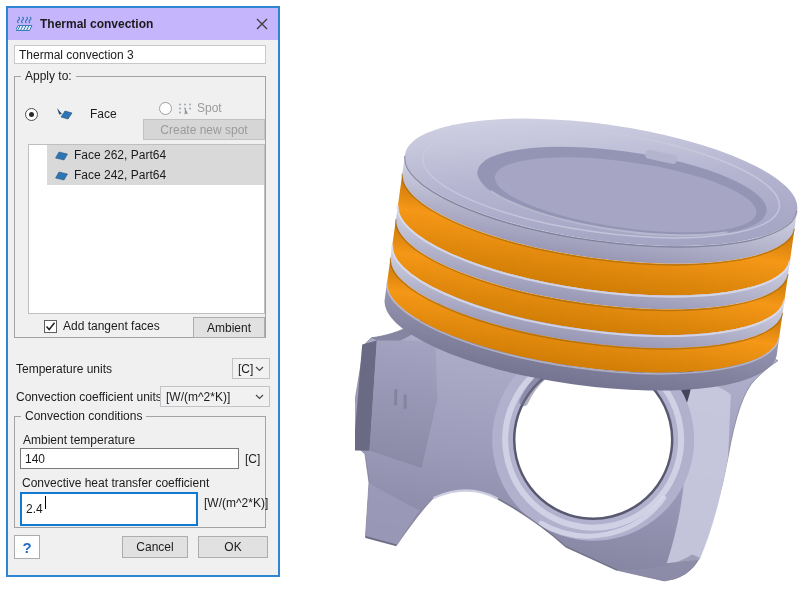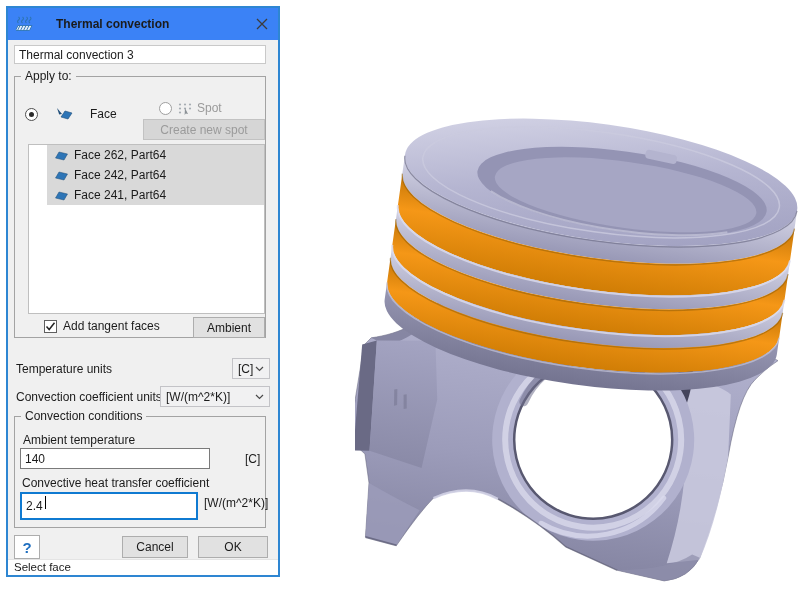--- a/index.html
+++ b/index.html
@@ -2,22 +2,22 @@
 <html><head>
 <meta charset="utf-8">
 <style>
   html,body{margin:0;padding:0;}
   body{width:800px;height:590px;background:#ffffff;position:relative;overflow:hidden;
        font-family:"Liberation Sans","DejaVu Sans",sans-serif;color:#1b1b1b;}
   .abs{position:absolute;}
   
   .dialog{position:absolute;left:6px;top:6px;width:274px;height:571px;background:#f0f0f0;
           border:2px solid #2e86d2;box-sizing:border-box;}
-  .titlebar{position:absolute;left:0;top:0;right:0;height:32px;background:#3b82f6;
-            display:flex;align-items:center;padding-left:8px;gap:16px;}
+  .titlebar{position:absolute;left:0;top:0;right:0;height:32px;background:#c4b5fd;
+            display:flex;align-items:center;padding-left:8px;}
   .title-text{font-size:12px;font-weight:bold;margin-left:7px;}
   .close-btn{position:absolute;right:6px;top:7px;width:20px;height:18px;display:flex;
              align-items:center;justify-content:center;cursor:pointer;}
   .txt{font-size:12px;}
   .input{position:absolute;background:#ffffff;border:1px solid #c9c9c9;box-sizing:border-box;
          font-size:12px;font-family:"Liberation Sans",sans-serif;padding:0 4px;color:#1b1b1b;}
   .input-focus{border:2px solid #0f7ad1;}
   .group{position:absolute;border:1px solid #a3a3a3;box-sizing:border-box;}
   .group-label{position:absolute;top:-8px;left:6px;background:#f0f0f0;padding:0 4px;font-size:12px;}
   .radio{width:13px;height:13px;border-radius:50%;border:1px solid #4f4f4f;background:#fff;
@@ -113,29 +113,20 @@
       </div>
       <div class="face-row">
         <span class="hl"></span>
         <span class="ic">
           <svg width="13" height="11" viewBox="0 0 13 11">
               <path d="M0.5,8 L4,2 L12.5,4 L9,10 Z" fill="#2e75b6" stroke="#1f4e79" stroke-width="0.5"></path>
             </svg>
         </span>
         <span class="tx">Face 242, Part64</span>
       </div>
-      <div class="face-row">
-        <span class="hl"></span>
-        <span class="ic">
-          <svg width="13" height="11" viewBox="0 0 13 11">
-              <path d="M0.5,8 L4,2 L12.5,4 L9,10 Z" fill="#2e75b6" stroke="#1f4e79" stroke-width="0.5"></path>
-            </svg>
-        </span>
-        <span class="tx">Face 241, Part64</span>
-      </div>
     </div>
 
     <span class="abs" style="left:13px;top:242px;display:flex;align-items:center;margin-left:16px;">
       <span class="check">
         <svg width="11" height="11" viewBox="0 0 11 11">
           <path d="M1.5,5.5 L4.2,8.5 L9.5,1.8" stroke="#222" stroke-width="1.5" fill="none"></path>
         </svg>
       </span>
       <span class="txt" style="margin-left:6px;">Add tangent faces</span>
     </span>
@@ -156,37 +147,34 @@
     <span>[W/(m^2*K)]</span>
     <svg width="9" height="6" viewBox="0 0 9 6">
       <path d="M1,1 L4.5,4.5 L8,1" stroke="#4a4a4a" fill="none" stroke-width="1.2"></path>
     </svg>
   </div>
 
   <div class="group" style="left:6px;top:408px;width:252px;height:112px;">
     <span class="group-label">Convection conditions</span>
     <span class="txt abs" style="left:8px;top:16px;">Ambient temperature</span>
   </div>
-  <input class="input" style="left: 12px; top: 440px; width: 190px; height: 21px; border-color: rgb(122, 122, 122);" value="140">
+  <input class="input" style="left: 12px; top: 440px; width: 219px; height: 21px; border-color: rgb(122, 122, 122);" value="140">
   <span class="unit" style="left:237px;top:444px;">[C]</span>
 
   <span class="txt abs" style="left:14px;top:468px;">Convective heat transfer coefficient</span>
   <span class="abs" style="left:12px;top:484px;width:178px;height:22px;">
-    <input class="input input-focus" style="left: 0px; top: 0px; width: 178px; height: 28px;" value="2.4">
+    <input class="input input-focus" style="left: 0px; top: 0px; width: 178px; height: 34px;" value="2.4">
     <span class="caret" style="left:25px;top:4px;"></span>
   </span>
   <span class="unit" style="left:196px;top:488px;">[W/(m^2*K)]</span>
 
   <div class="help-btn" style="left:6px;top:527px;">?</div>
   <div class="btn abs" style="left:114px;top:528px;width:66px;height:22px;">Cancel</div>
   <div class="btn abs" style="left:190px;top:528px;width:70px;height:22px;">OK</div>
 
-  <div class="statusbar">
-    <span>Select face</span>
-  </div>
 </div>
 
 <svg class="abs" style="left:355px;top:110px;" width="450" height="480" viewBox="0 0 450 480">
   <defs>
     <linearGradient id="crownG" x1="0" y1="0" x2="0.7" y2="1">
       <stop offset="0" stop-color="#dadaea"></stop>
         <stop offset="0.55" stop-color="#b5b5d1"></stop>
         <stop offset="1" stop-color="#a2a2c2"></stop>
     </linearGradient>
     <linearGradient id="landG" x1="0" y1="0" x2="0" y2="1">

